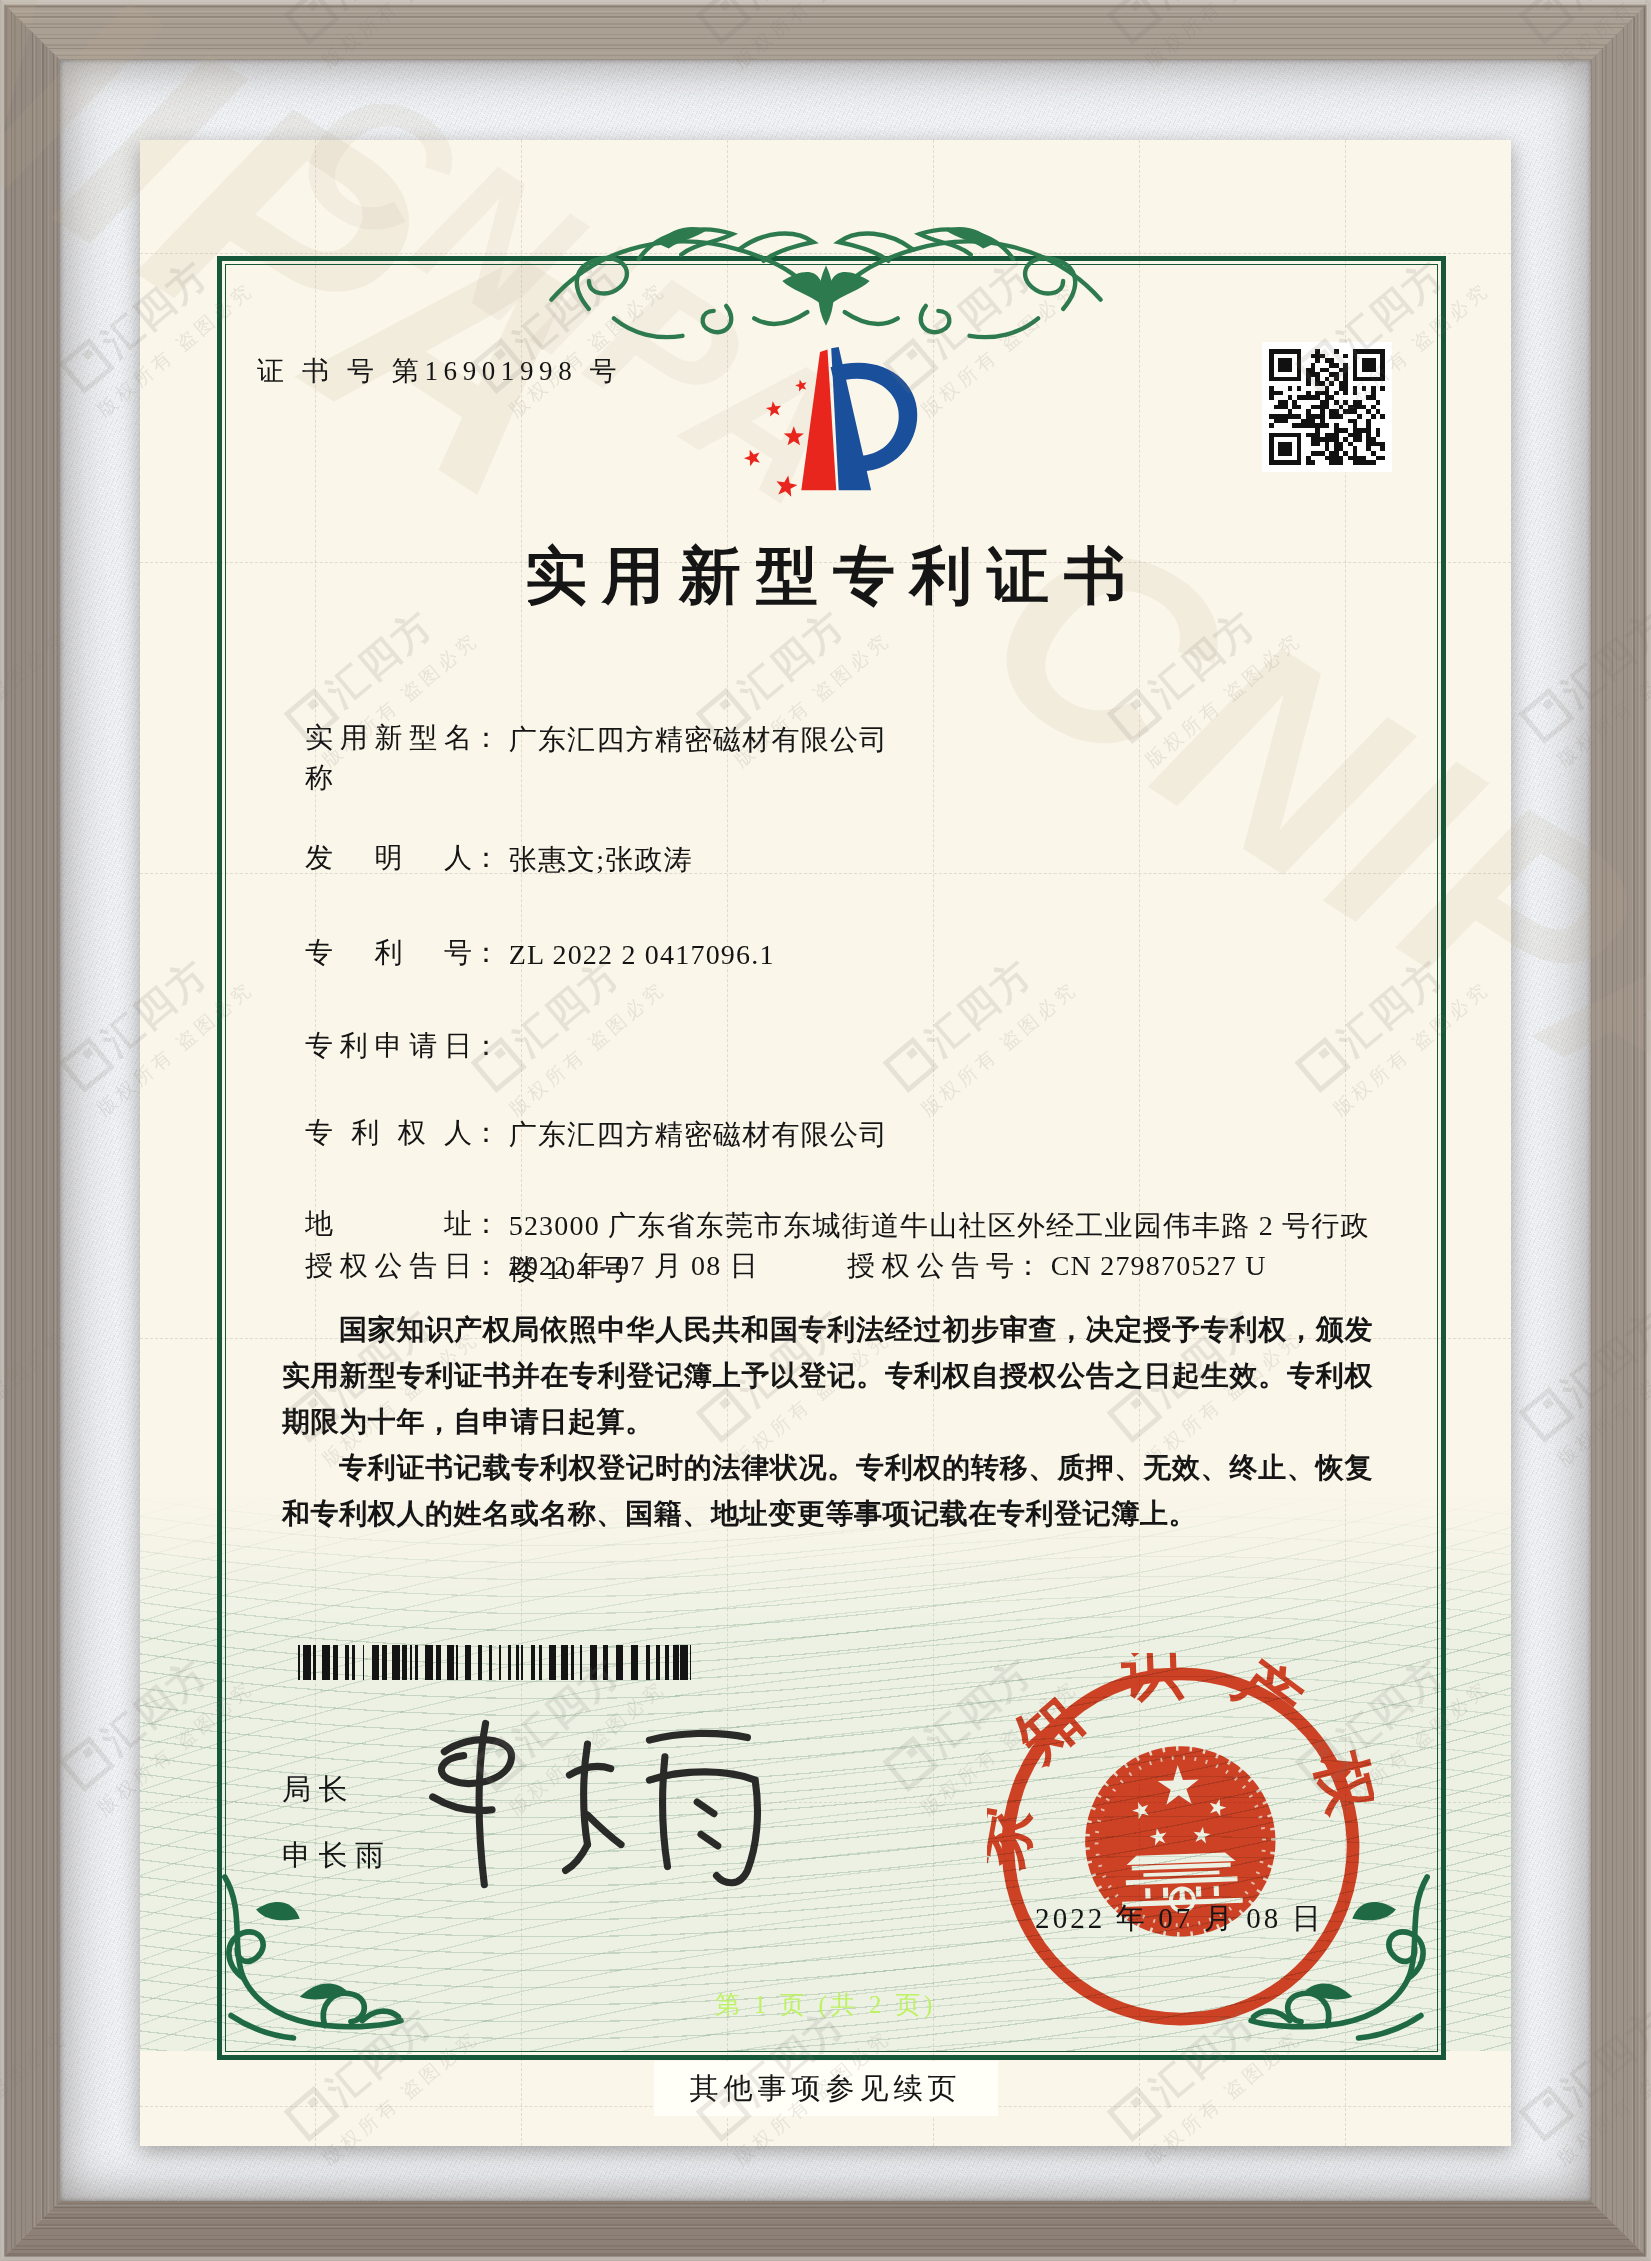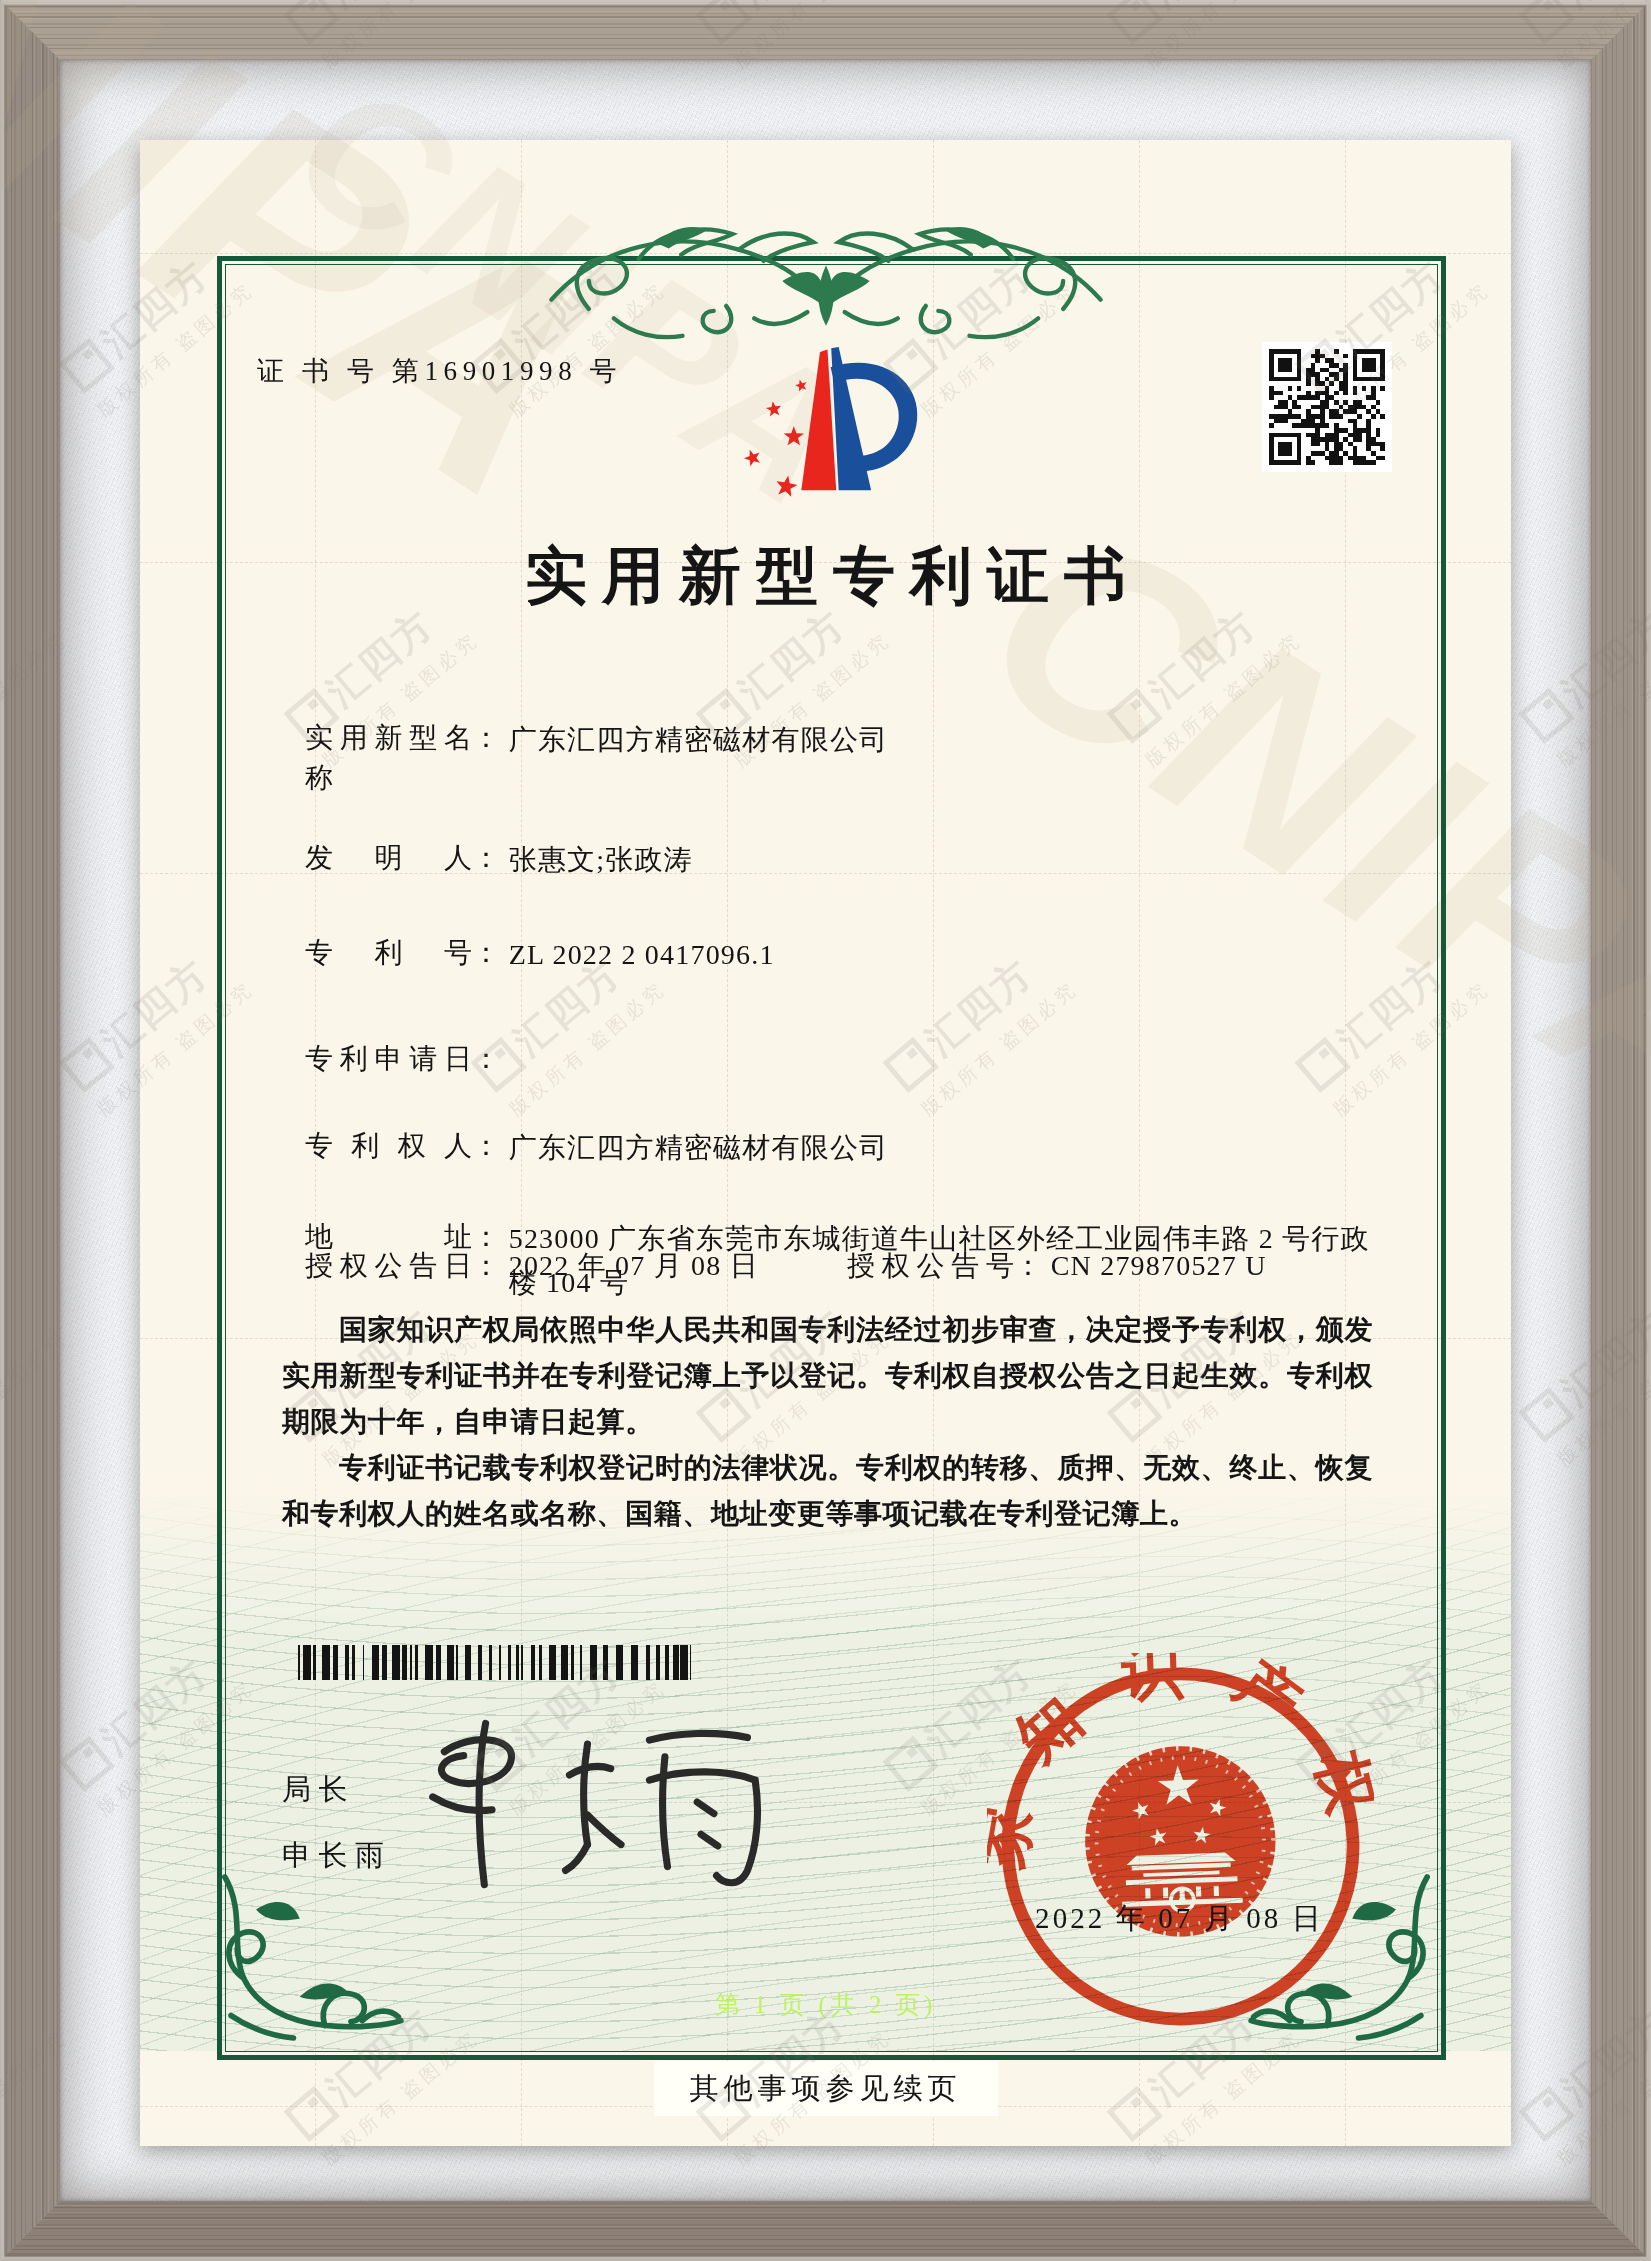--- a/index.html
+++ b/index.html
@@ -65,21 +65,21 @@
   .cert-no{position:absolute;left:257px;top:353px;font-size:27px;letter-spacing:5.6px;}
   .logo{position:absolute;left:717px;top:342px;}
   .qr{position:absolute;left:1262px;top:342px;width:116px;height:116px;background:#fff;padding:6.9px;}
   .title{position:absolute;left:0;right:0;top:534px;text-align:center;
      font-size:62px;font-weight:bold;letter-spacing:15px;text-indent:15px;}
 
   .fields{position:absolute;left:305px;top:718px;width:1076px;font-size:28px;}
   .frow{display:flex;align-items:flex-start;line-height:40px;}
   .frow:nth-child(1){margin-bottom:40px;}
   .frow:nth-child(2){margin-bottom:51px;}
-  .frow:nth-child(3){margin-bottom:62px;}
+  .frow:nth-child(3){margin-bottom:49px;}
   .frow:nth-child(4){margin-bottom:47px;}
   .frow:nth-child(5){margin-bottom:47px;}
   .flabel{flex:none;display:inline-block;width:167px;text-align:justify;text-align-last:justify;}
   .fcolon{flex:none;display:inline-block;margin-right:8.7px;}
   .fvalue{flex:1;letter-spacing:1.2px;line-height:44px;}
 
   .grant{position:absolute;left:305px;top:1246px;width:1098px;font-size:28px;display:flex;line-height:40px;}
   .g-left{flex:none;width:542px;display:flex;}
   .g-right{flex:1;display:flex;}
   .g-val{letter-spacing:1.2px;}

